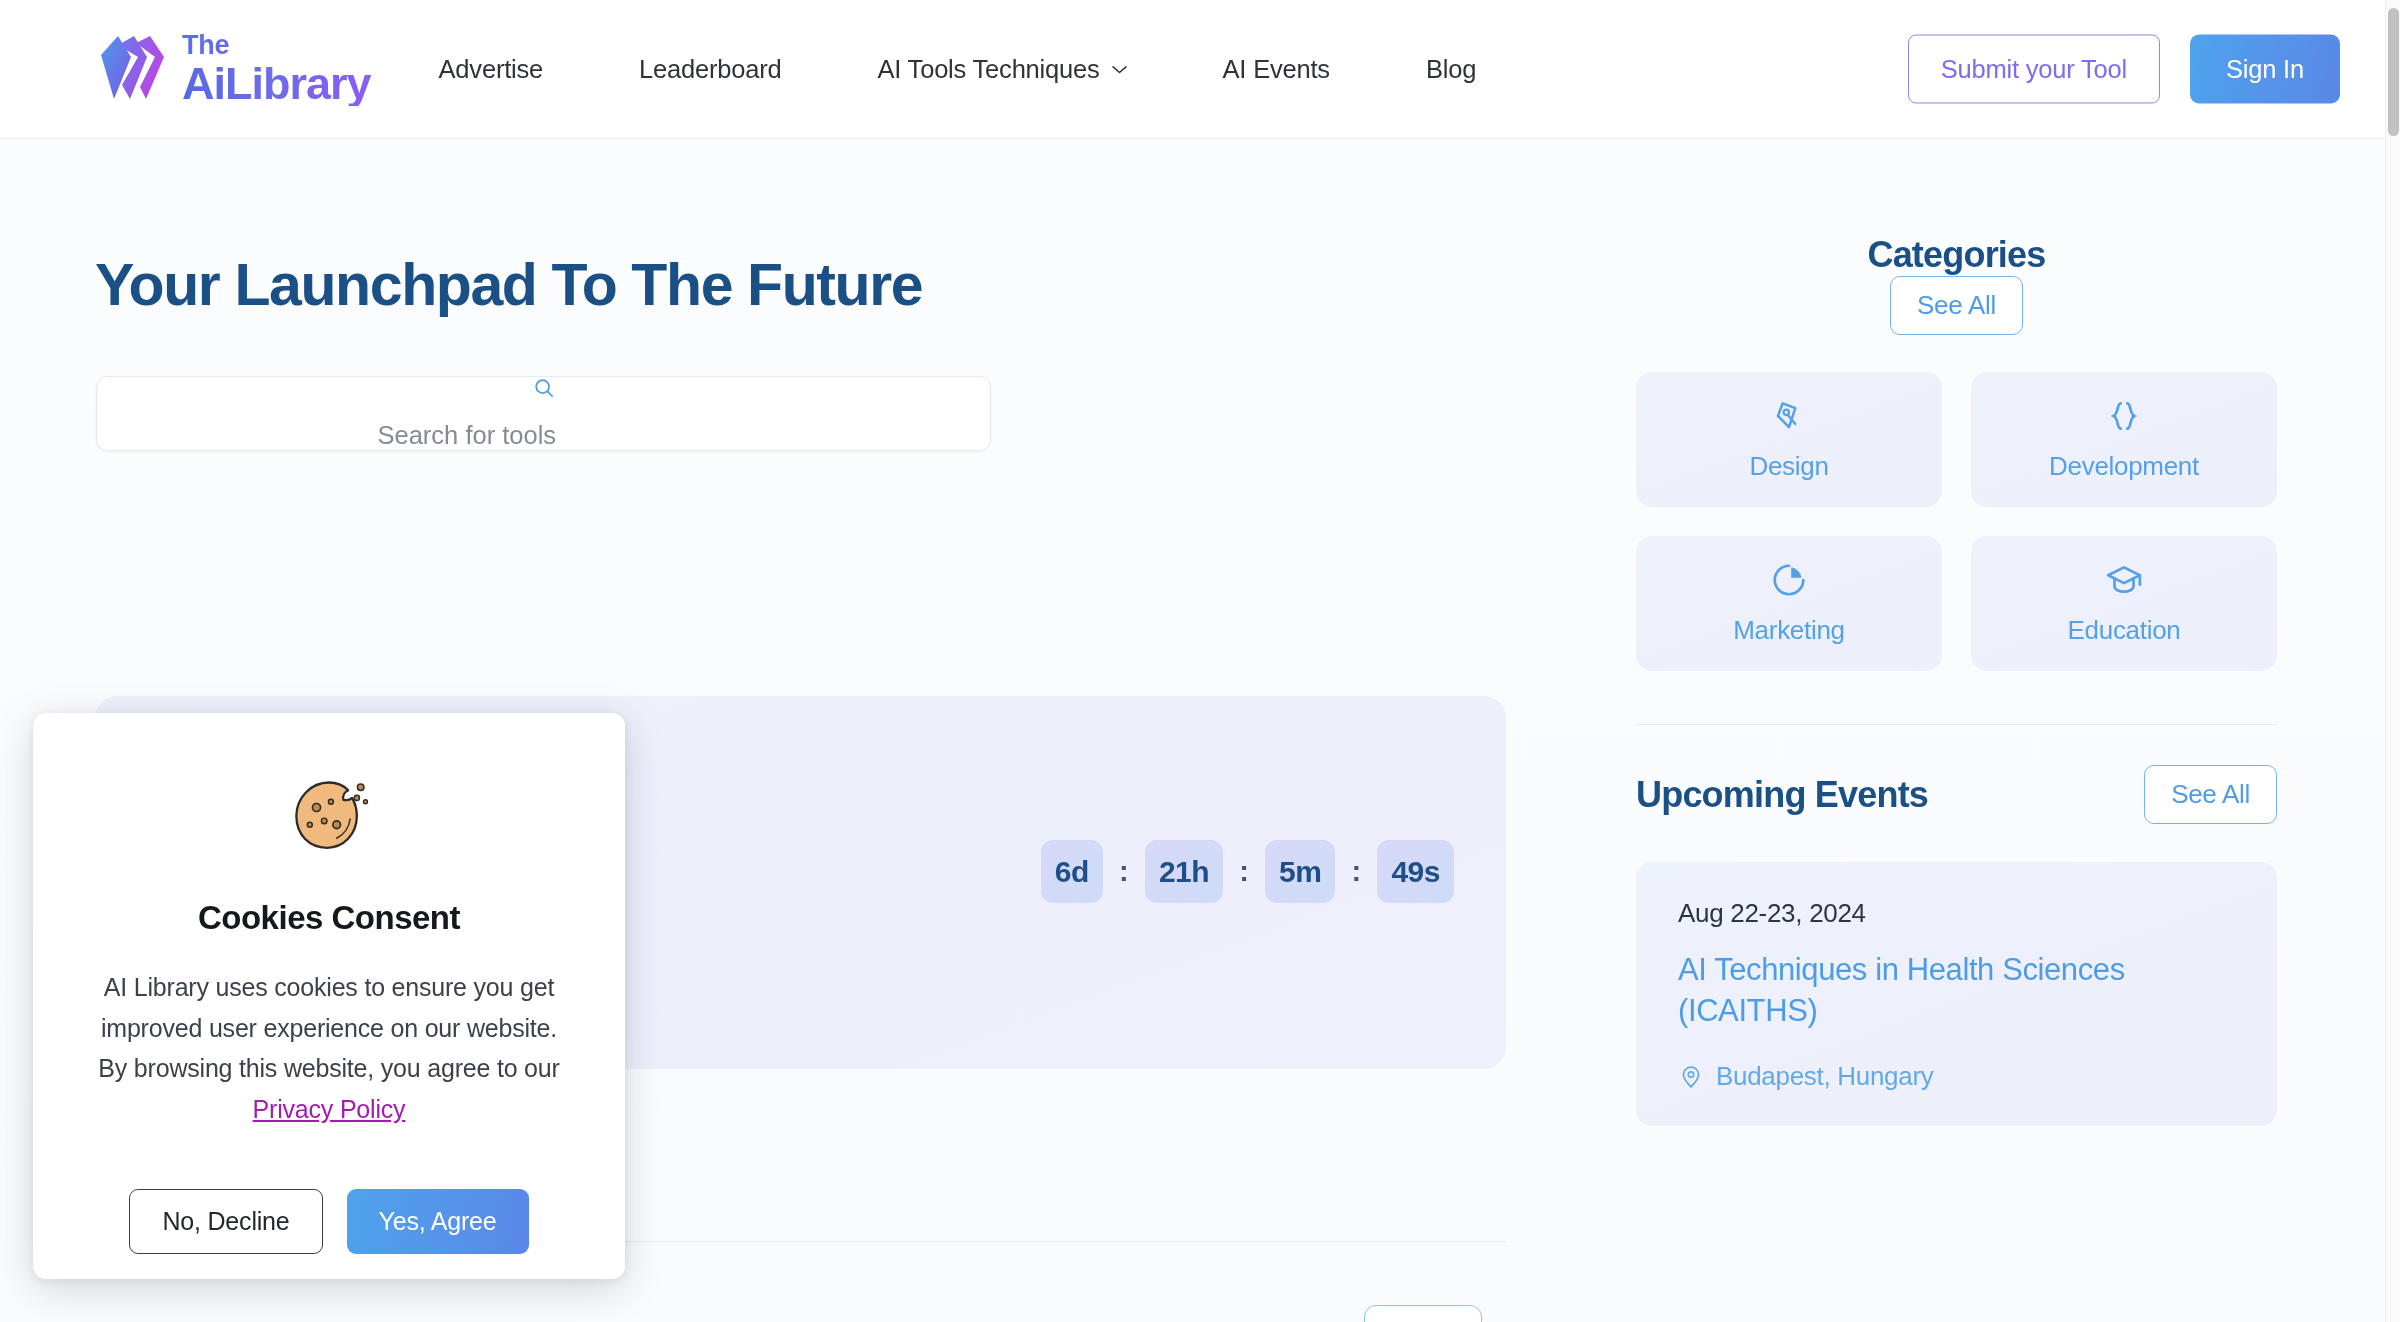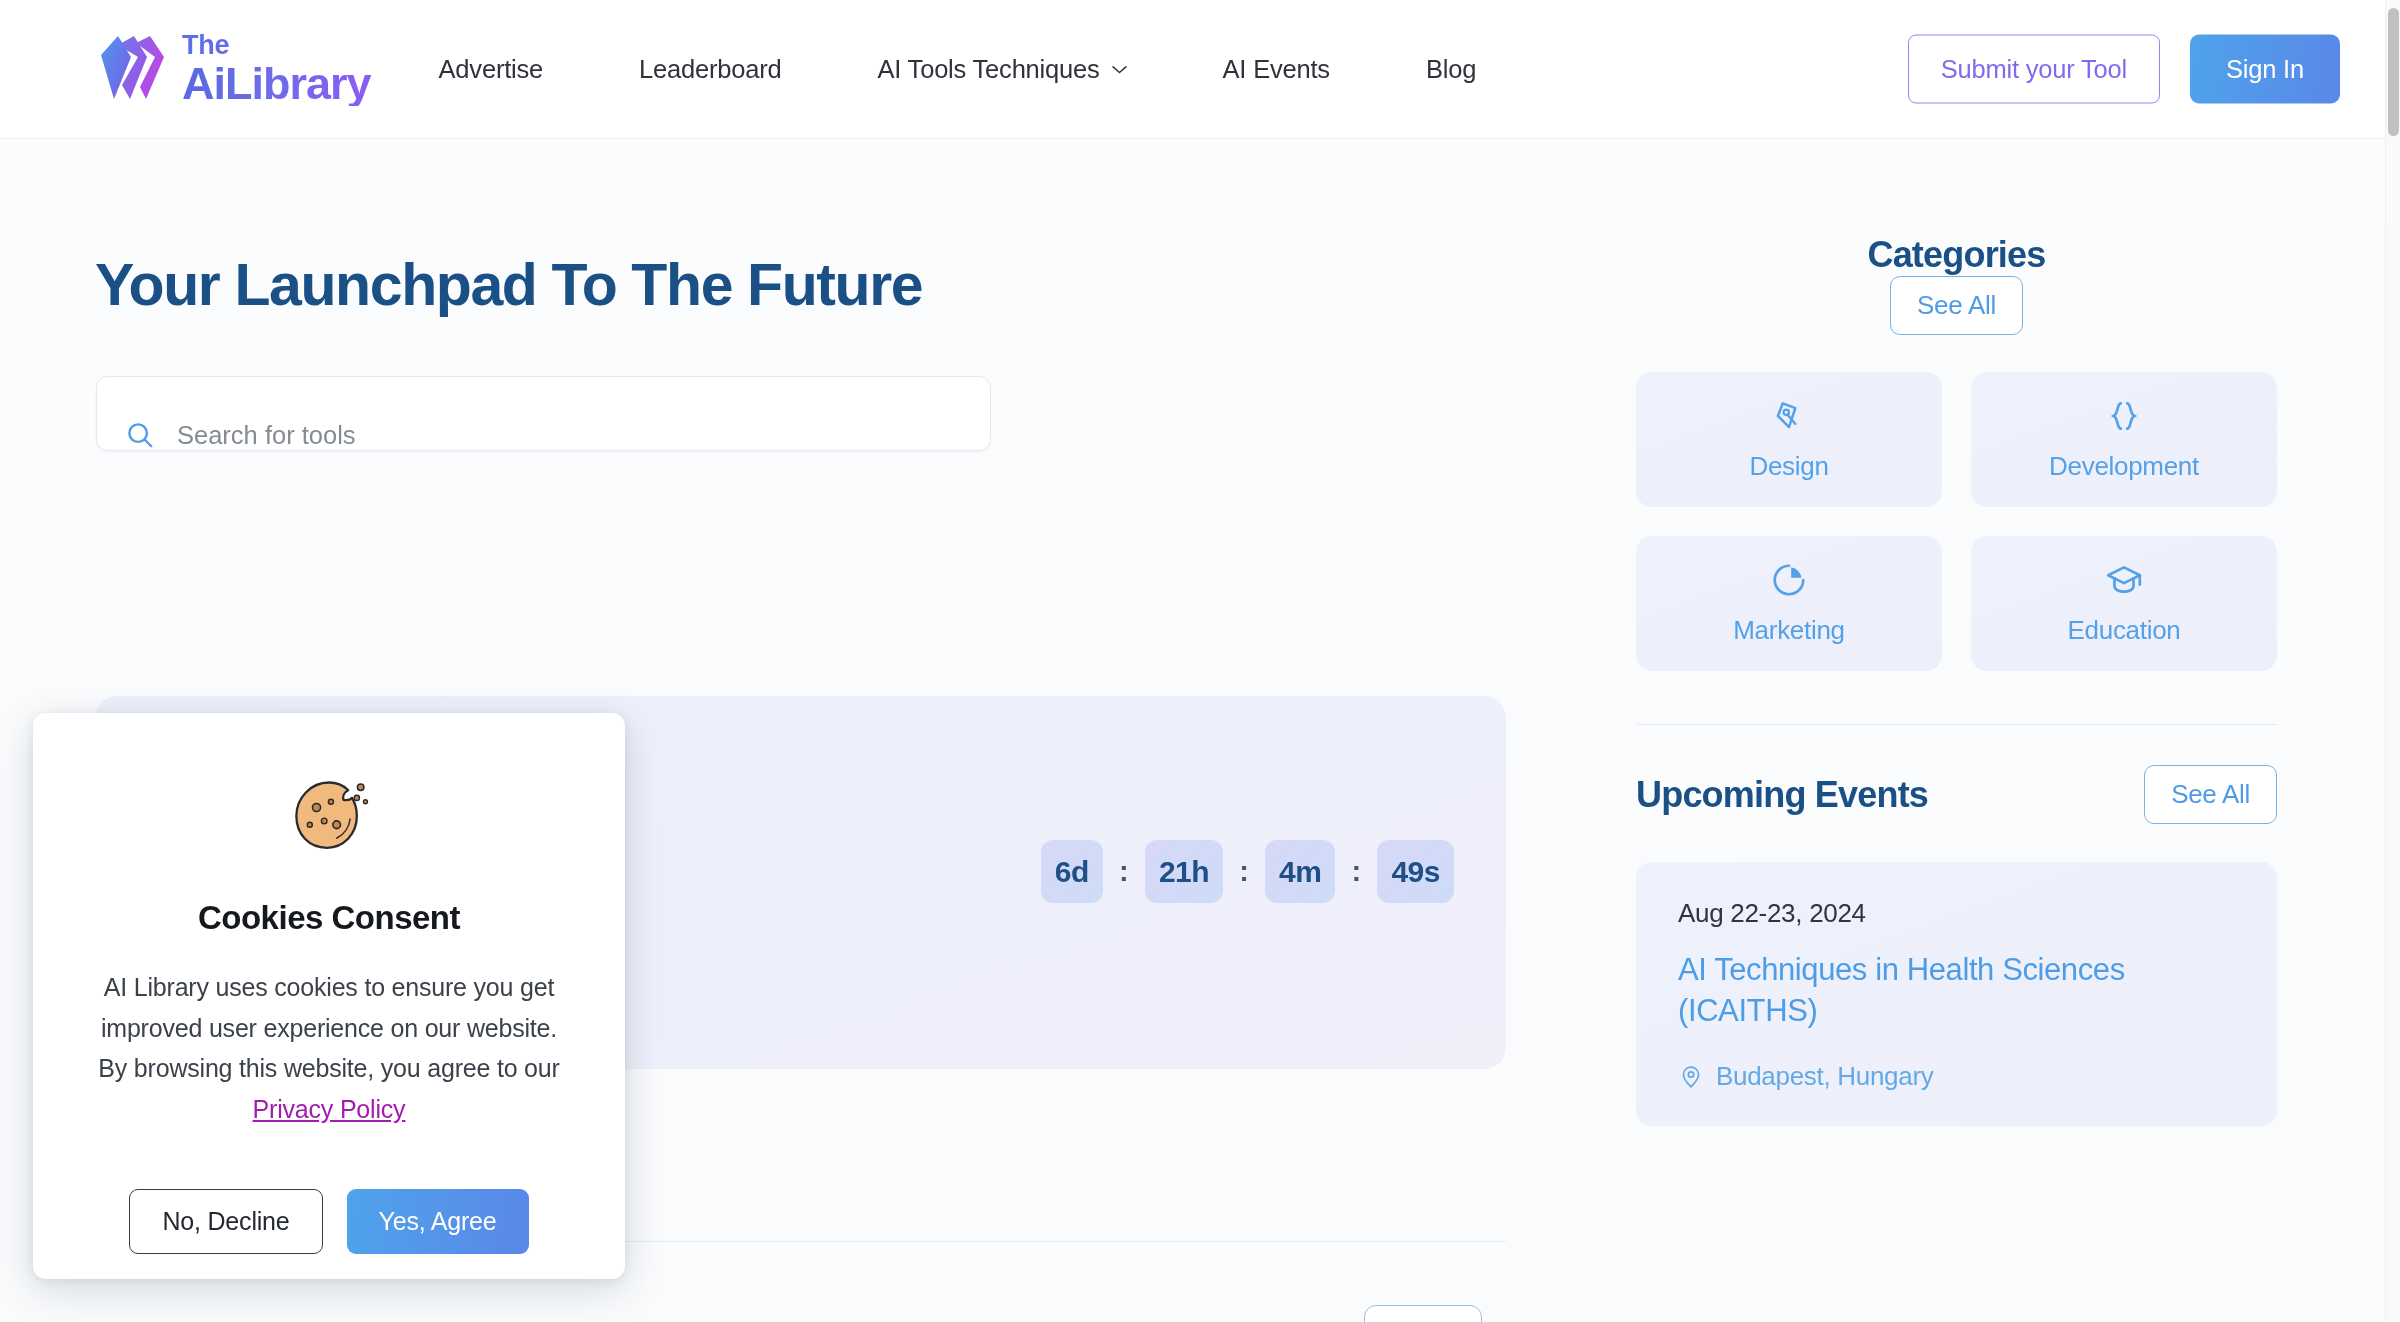--- a/index.html
+++ b/index.html
@@ -78,21 +78,21 @@
     position: absolute; left: 95px; top: 112px;
     font-size: 59px; font-weight: 800; color: #1b5086;
     letter-spacing: -1.4px; white-space: nowrap;
   }
 
   .searchbox {
     position: absolute; left: 96px; top: 237px;
     width: 895px; height: 75px;
     background: #ffffff; border: 1px solid #e6e9ee; border-radius: 12px;
     box-shadow: 0 1px 3px rgba(16,24,40,.05);
-    display: flex; align-items: flex-end; padding: 0 28px; gap: 22px;
+    display: flex; align-items: center; padding: 0 28px; gap: 22px; flex-direction: column;
   }
   .search-input {
     border: none; outline: none; flex: 1;
     font-size: 25.5px; color: #353a41;
     font-family: "Liberation Sans", sans-serif; background: transparent;
   }
   .search-input::placeholder { color: #848b95; }
 
   .votes-panel {
     position: absolute; left: 95px; top: 557px;
@@ -306,21 +306,21 @@
     </div>
 
     <div class="votes-panel">
       <div class="votes-title">Votes Closing In:</div>
       <div class="votes-sub">Vote now for the tools you love</div>
       <div class="countdown">
         <div class="cd-chip">6d</div>
         <div class="cd-sep">:</div>
         <div class="cd-chip">21h</div>
         <div class="cd-sep">:</div>
-        <div class="cd-chip">4m</div>
+        <div class="cd-chip">5m</div>
         <div class="cd-sep">:</div>
         <div class="cd-chip">49s</div>
       </div>
     </div>
 
     <div class="section-head-main">Tools of the Month</div>
     <div class="main-divider"></div>
 
     <div class="tool-row">
 

